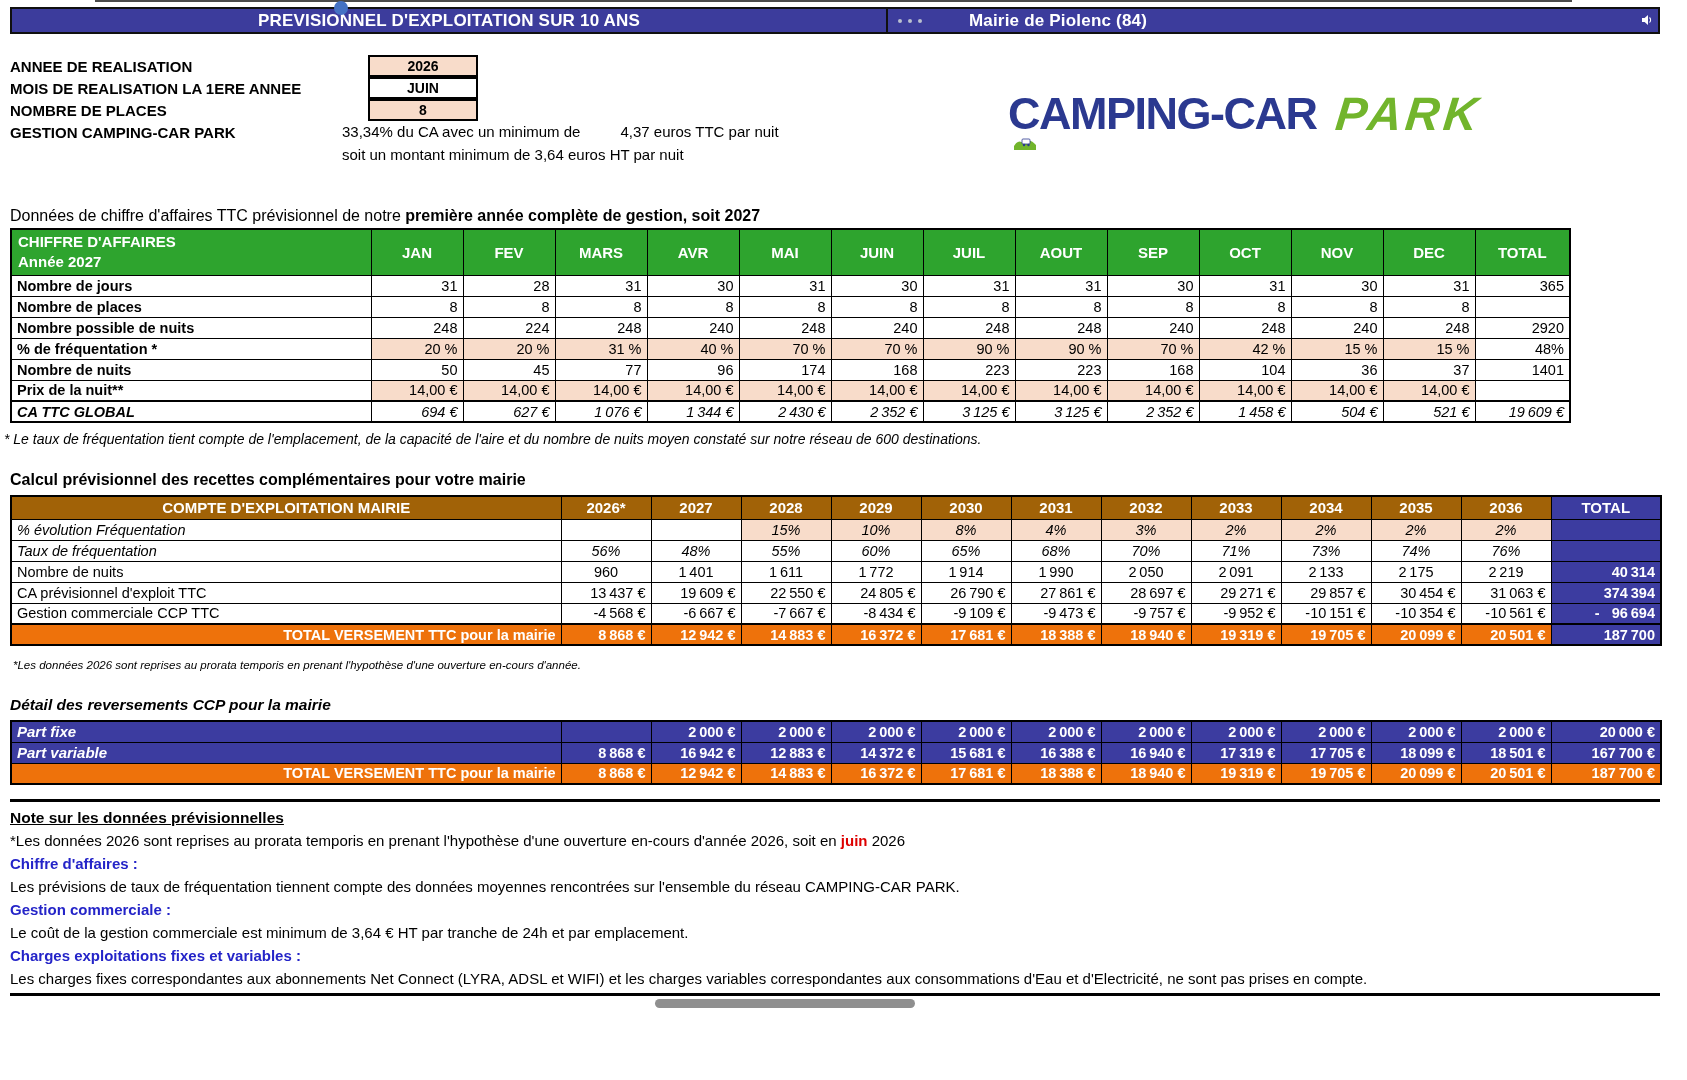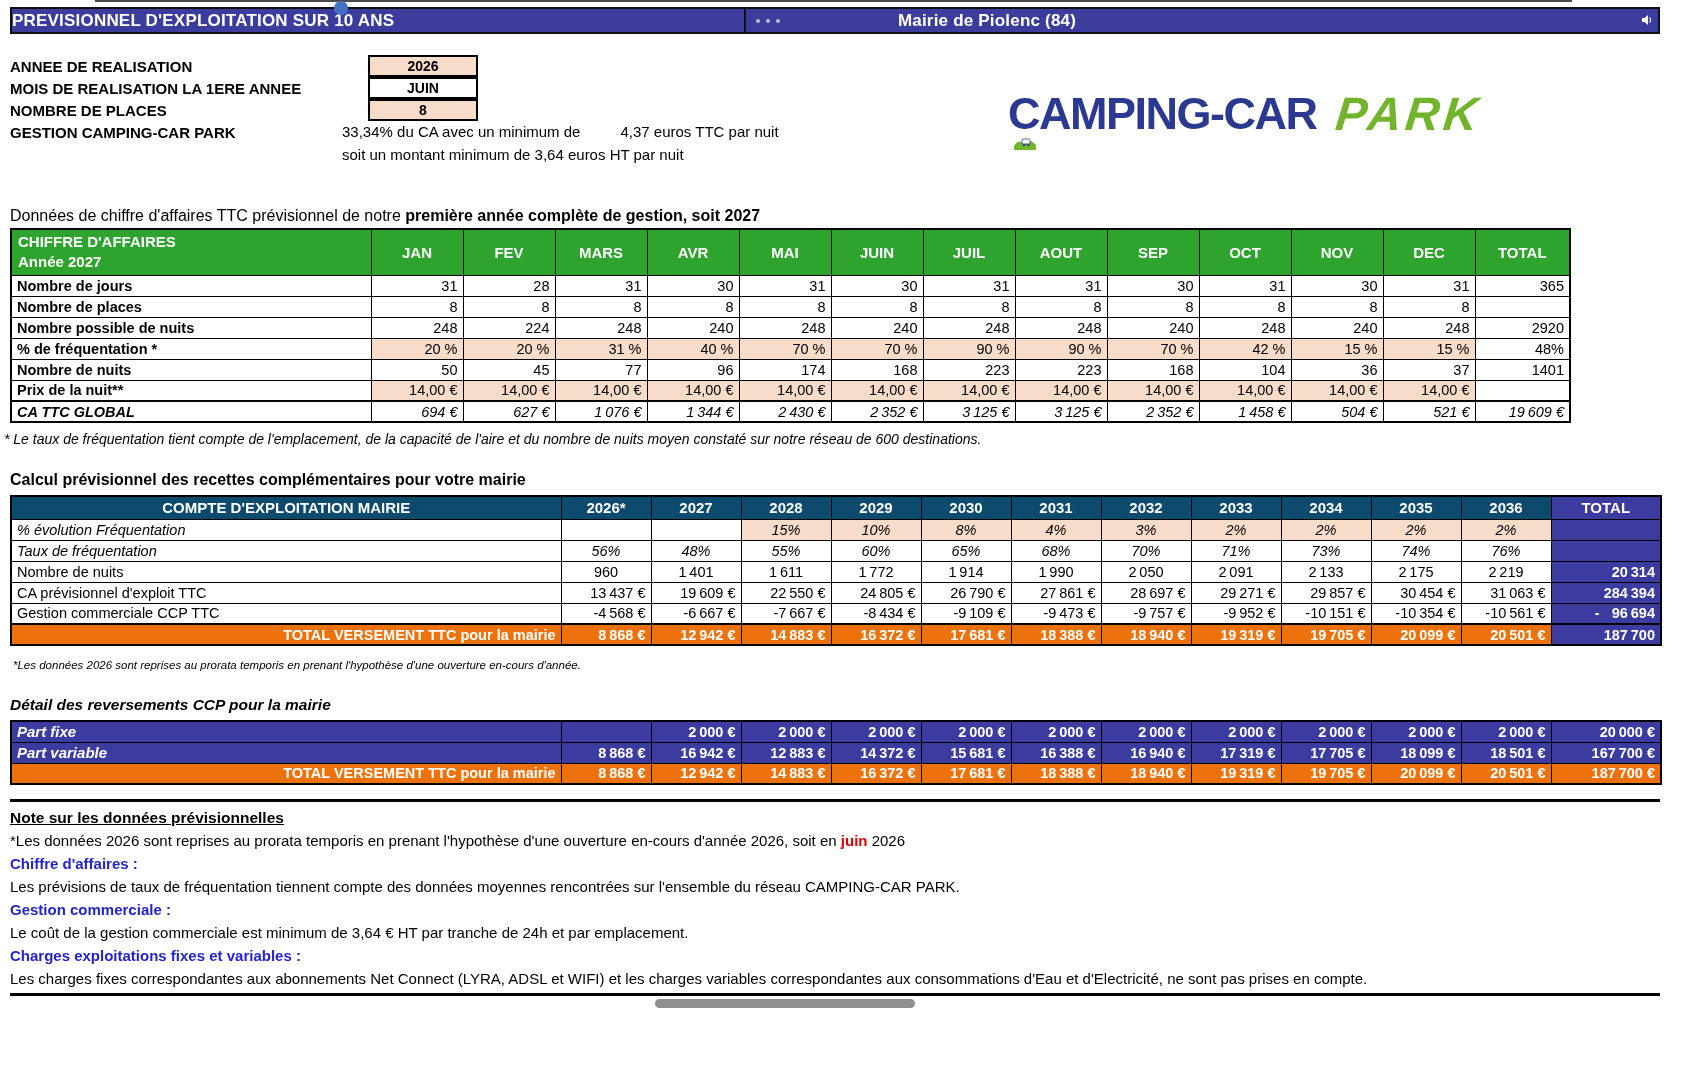--- a/index.html
+++ b/index.html
@@ -6,21 +6,21 @@
   body{
     position:relative;width:1687px;height:1080px;overflow:hidden;
     background:#ffffff;color:#000;
     font-family:"Liberation Sans",sans-serif;
   }
   .abs{position:absolute;}
 
   
   #toph{left:95px;top:0;width:1477px;height:2px;background:#4a4a4a;}
   #topbar{left:10px;top:7px;width:1650px;height:27px;background:#3C3C9C;border:2px solid #101010;box-sizing:border-box;display:flex;}
-  #bar-left{width:734px;border-right:2px solid #101010;display:flex;align-items:center;box-sizing:border-box;}
+  #bar-left{width:876px;border-right:2px solid #101010;display:flex;align-items:center;justify-content:center;box-sizing:border-box;}
   #bar-left span,#bar-right .bar-title{color:#fff;font-weight:bold;font-size:17px;letter-spacing:.2px;white-space:nowrap;}
   #bar-right{flex:1;position:relative;display:flex;align-items:center;justify-content:center;}
   #bar-right .bar-title{margin-right:430px;}
   #bar-dots{position:absolute;left:10px;top:0;height:100%;display:flex;align-items:center;gap:6px;}
   #bar-dots i{width:4px;height:4px;border-radius:50%;background:#b9bfcf;display:block;}
   #corner-glyph{position:absolute;right:5px;top:3px;}
   #handle{left:334px;top:1px;width:14px;height:14px;border-radius:50%;background:#4472C4;}
 
   
   .ilabel{left:10px;font-size:15px;font-weight:bold;white-space:nowrap;}
@@ -51,21 +51,21 @@
   #t1 thead th.corner{text-align:left;padding-left:6px;}
   #t1 thead th.corner div{line-height:20px;}
   td.lbl{font-weight:bold;text-align:left;padding-left:5px;}
   .num{text-align:right;}
   .ctr{text-align:center;}
   .it{font-style:italic;}
   .shade{background:#F8DCCA;}
   #t1 tr.grand td{border-top:2.5px solid #000;font-style:italic;}
 
   #t2{left:10px;top:495px;width:1650px;border:2.5px solid #000;}
-  #t2 thead th{background:#0c4a6e;color:#fff;font-weight:bold;font-size:15px;text-align:center;height:23px;}
+  #t2 thead th{background:#a16207;color:#fff;font-weight:bold;font-size:15px;text-align:center;height:23px;}
   #t2 td.lbl{font-weight:normal;}
   .bluecell{background:#3C3CA0 !important;color:#fff;font-weight:bold;}
   #t2-total-row td{background:#EE720B;color:#fff;font-weight:bold;border-top:2px solid #000;}
   #t2-total-row td.bluecell{background:#3C3CA0 !important;}
   .olbl{text-align:right;font-weight:bold;}
 
   #t3{left:10px;top:720px;width:1650px;border:2px solid #000;}
   #t3 tr.bluerow td{background:#3C3CA0;color:#fff;font-weight:bold;}
   #t3 td.lbl{font-style:italic;font-size:15px;}
   #t3-total-row td{background:#EE720B;color:#fff;font-weight:bold;}
@@ -373,36 +373,36 @@
         <td class="ctr">1 401</td>
         <td class="ctr">1 611</td>
         <td class="ctr">1 772</td>
         <td class="ctr">1 914</td>
         <td class="ctr">1 990</td>
         <td class="ctr">2 050</td>
         <td class="ctr">2 091</td>
         <td class="ctr">2 133</td>
         <td class="ctr">2 175</td>
         <td class="ctr">2 219</td>
-        <td class="num bluecell">20 314</td>
+        <td class="num bluecell">40 314</td>
       </tr>
       <tr>
         <td class="lbl">CA prévisionnel d'exploit TTC</td>
         <td class="num">13 437 €</td>
         <td class="num">19 609 €</td>
         <td class="num">22 550 €</td>
         <td class="num">24 805 €</td>
         <td class="num">26 790 €</td>
         <td class="num">27 861 €</td>
         <td class="num">28 697 €</td>
         <td class="num">29 271 €</td>
         <td class="num">29 857 €</td>
         <td class="num">30 454 €</td>
         <td class="num">31 063 €</td>
-        <td class="num bluecell">284 394</td>
+        <td class="num bluecell">374 394</td>
       </tr>
       <tr>
         <td class="lbl">Gestion commerciale CCP TTC</td>
         <td class="num">-4 568 €</td>
         <td class="num">-6 667 €</td>
         <td class="num">-7 667 €</td>
         <td class="num">-8 434 €</td>
         <td class="num">-9 109 €</td>
         <td class="num">-9 473 €</td>
         <td class="num">-9 757 €</td>

